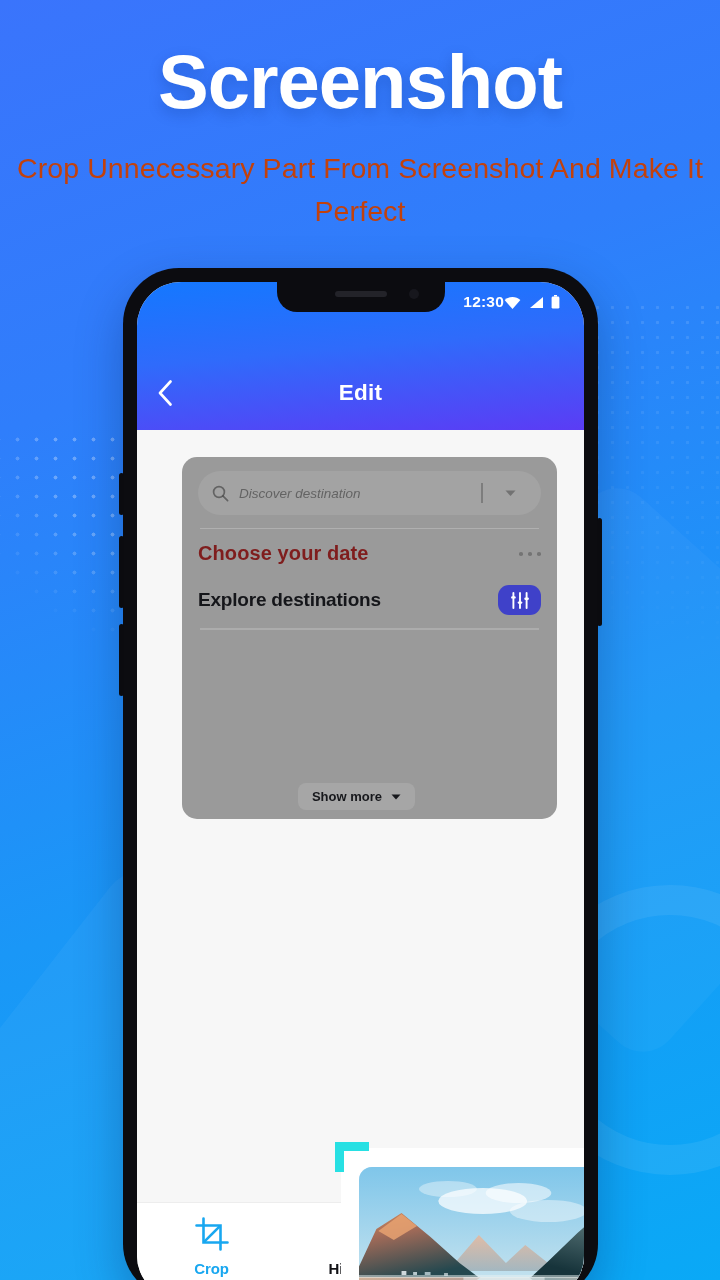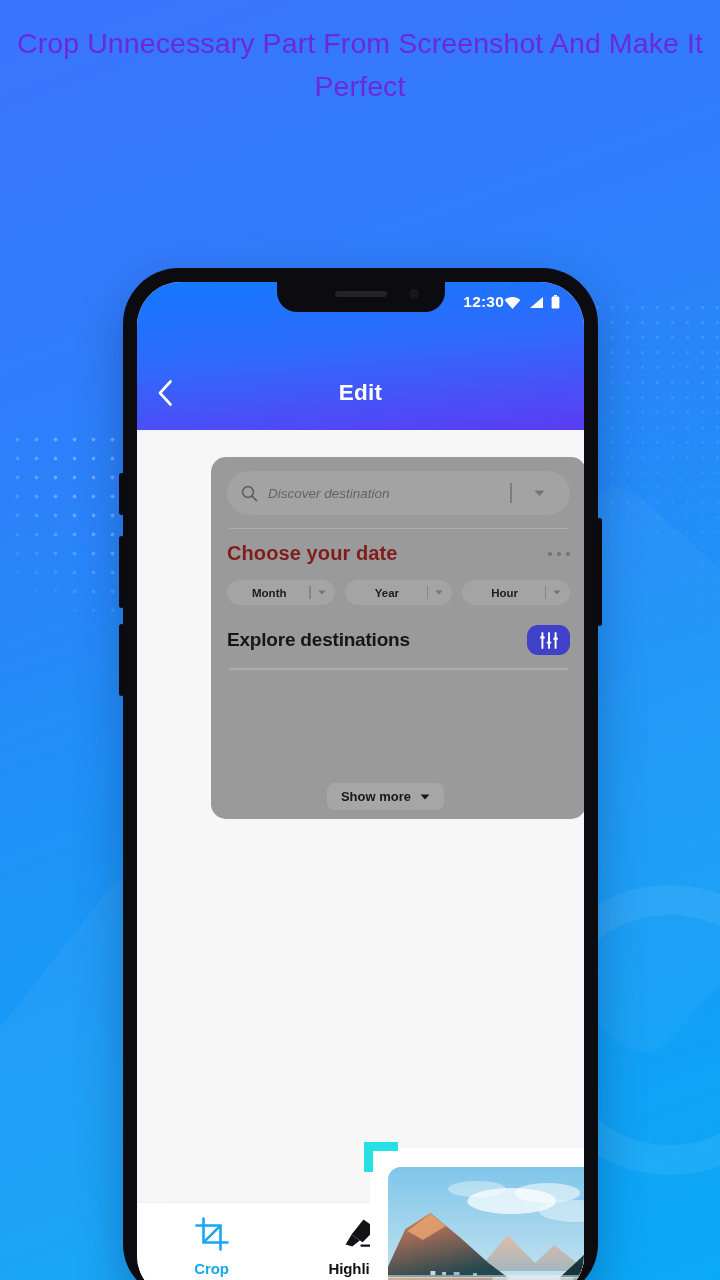--- a/index.html
+++ b/index.html
@@ -40,21 +40,21 @@
     background:rgba(255,255,255,.035); transform:rotate(42deg); border-radius:36px;
   }
 
   
   .hero { position:absolute; top:0; left:0; right:0; text-align:center; z-index:5; }
   .hero-title {
     margin-top:38px; font-size:76px; font-weight:bold; color:#ffffff;
     letter-spacing:-1px; text-shadow:0 5px 14px rgba(0,40,120,.25);
   }
   .hero-sub {
-    margin-top:22px; font-size:28.5px; font-weight:500; color:#6d28d9;
+    margin-top:22px; font-size:28.5px; font-weight:500; color:#c2410c;
     line-height:1.52; letter-spacing:.1px;text-align:center;
   }
 
   
   .phone {
     position:absolute; left:123px; top:268px; width:475px; height:1030px;
     background:#0c0c10;
     border-radius:56px 56px 54px 54px;
     box-shadow:0 18px 48px rgba(0,25,80,.30);
     z-index:6;
@@ -102,21 +102,21 @@
     display:flex; align-items:center; padding:0 8px;
   }
   .back-btn { width:40px; height:40px; display:flex; align-items:center; justify-content:center; cursor:pointer; }
   .appbar-title {
     position:absolute; left:0; right:0; text-align:center;
     font-size:22.5px; font-weight:bold; color:#fff; letter-spacing:.2px;
     pointer-events:none;
   }
 
   
-  .canvas { flex:1; position:relative; background:#f7f7f7;margin-left:29px; }
+  .canvas { flex:1; position:relative; background:#f7f7f7; }
 
   
   .shot {
     position:absolute; left:45px; top:27px; width:375px; height:362px;
     background:#9a9a9a; border-radius:15px; overflow:hidden;
     font-family:"Liberation Sans", sans-serif;
   }
   .shot-inner { padding:14px 16px 0 16px; }
 
   .searchbar {
@@ -193,20 +193,21 @@
 
 <div class="bg-deco">
   <div class="diag1"></div>
   <div class="diag2"></div>
   <div class="dots-left"></div>
   <div class="dots-right"></div>
   <div class="circle-deco"></div>
 </div>
 
 <div class="hero">
+  <div class="hero-title">Screenshot</div>
   <div class="hero-sub">Crop Unnecessary Part From Screenshot And Make It Perfect</div>
 </div>
 
 <div class="phone">
   <div class="phone-side side-a"></div>
   <div class="phone-side side-b"></div>
   <div class="phone-side side-c"></div>
   <div class="phone-side side-d"></div>
 
   <div class="screen">
@@ -266,49 +267,20 @@
 
           <div class="row-between" style="margin-top:13px;">
             <div class="sec-label">Choose your date</div>
             <div class="dots3">
                 <i></i>
                 <i></i>
                 <i></i>
               </div>
           </div>
 
-          <div class="pills">
-            <div class="pill">
-              <div class="pill-txt">Month</div>
-              <div class="pill-div"></div>
-              <div class="pill-caret">
-                <svg width="8" height="5" viewBox="0 0 8 5">
-                    <path d="M0.4 0.4 L4 4.4 L7.6 0.4 Z" fill="#303030" fill-opacity=".40"></path>
-                  </svg>
-              </div>
-            </div>
-            <div class="pill">
-              <div class="pill-txt">Year</div>
-              <div class="pill-div"></div>
-              <div class="pill-caret">
-                <svg width="8" height="5" viewBox="0 0 8 5">
-                    <path d="M0.4 0.4 L4 4.4 L7.6 0.4 Z" fill="#303030" fill-opacity=".40"></path>
-                  </svg>
-              </div>
-            </div>
-            <div class="pill">
-              <div class="pill-txt">Hour</div>
-              <div class="pill-div"></div>
-              <div class="pill-caret">
-                <svg width="8" height="5" viewBox="0 0 8 5">
-                    <path d="M0.4 0.4 L4 4.4 L7.6 0.4 Z" fill="#303030" fill-opacity=".40"></path>
-                  </svg>
-              </div>
-            </div>
-          </div>
 
           <div class="explore-row">
             <div class="explore-title">Explore destinations</div>
             <div class="tune-btn">
               <svg width="22" height="17" viewBox="0 0 22 17">
                 <g stroke="#fff" stroke-width="1.9" stroke-linecap="round">
                   <path d="M4.4 1 L4.4 16"></path>
                     <path d="M11 1 L11 16"></path>
                     <path d="M17.6 1 L17.6 16"></path>
                 </g>

